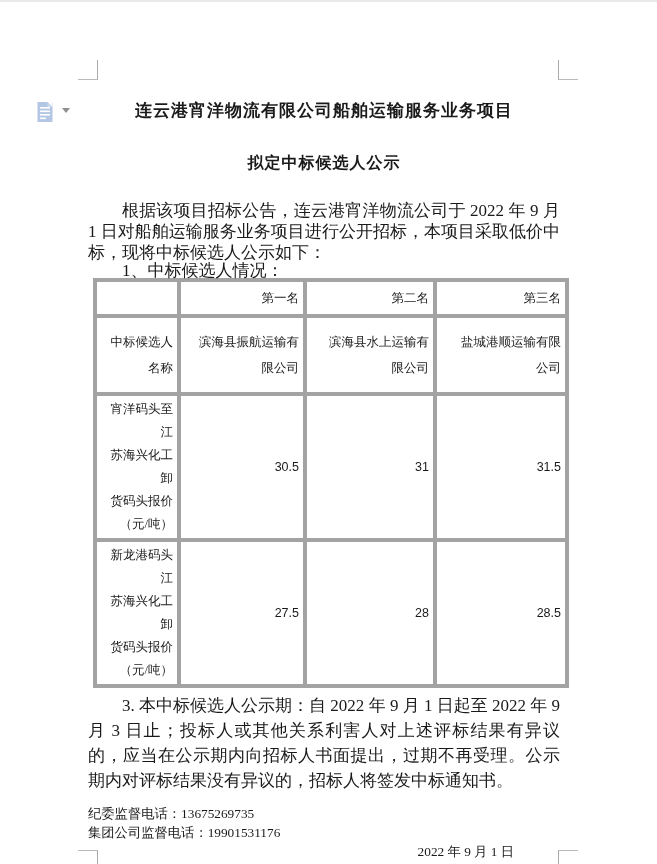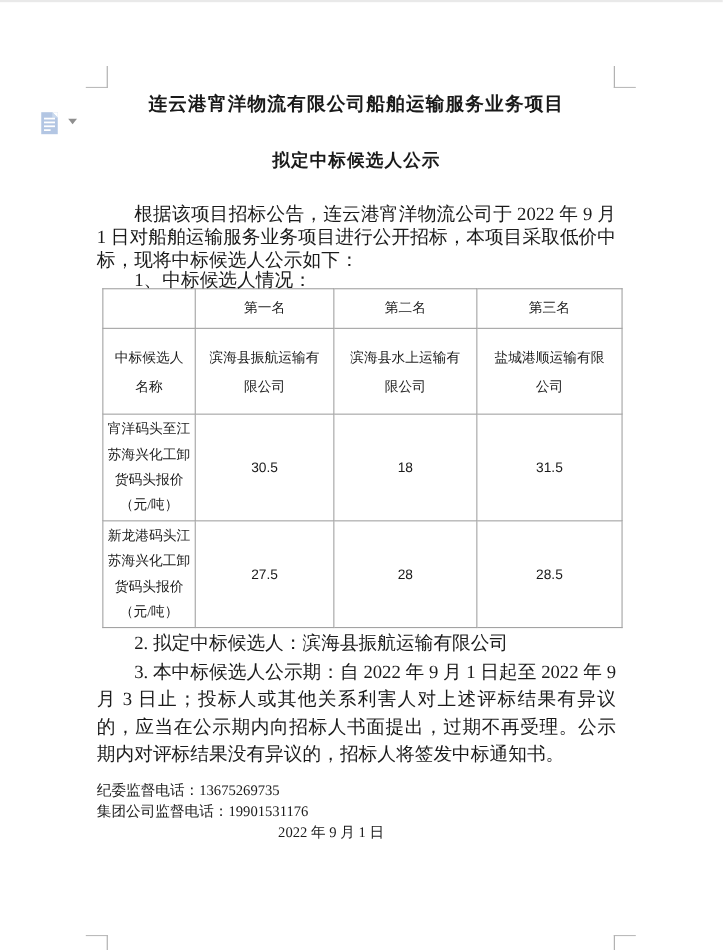--- a/index.html
+++ b/index.html
@@ -30,21 +30,21 @@
   .paste-btn { position:absolute; left:36px; top:101px; display:flex; align-items:flex-start; cursor:pointer; }
   .paste-btn svg { display:block; }
   .paste-caret {
     margin:7px 0 0 6px;
     width:0; height:0;
     border-left:4px solid transparent;
     border-right:4px solid transparent;
     border-top:5px solid #8f8f8f;
   }
 
-  .doc { position:absolute; left:88px; top:84px; width:472px; }
+  .doc { position:absolute; left:88px; top:100px; width:472px; }
 
   .doc-title {
     font-size:17px; font-weight:bold; text-align:center;
     letter-spacing:1px; line-height:22px;
   }
   .doc-subtitle {
     font-size:16px; font-weight:bold; text-align:center;
     letter-spacing:1px; line-height:22px; margin-top:30px;
   }
   .para {
@@ -53,43 +53,43 @@
   }
   .intro { margin-top:26px; }
   .section1 { line-height:15px; margin-top:0; text-align:left; }
 
   table.bids {
     border-collapse:collapse; table-layout:fixed;
     width:472px; margin-left:5px; margin-top:0;
     font-size:12.5px;
   }
   table.bids td {
-    border:1px solid #a3a3a3;
+    border:4px solid #a3a3a3;
     padding:2px 4px;
-    text-align:center; vertical-align:middle;
+    text-align:right; vertical-align:middle;
   }
   .pre { white-space:pre-line; }
   tr.hdr td { height:36px; }
   tr.names td { height:78px; line-height:26px; }
   tr.price1 td { height:93px; }
   tr.price2 td { height:90px; }
   td.rowlabel {
     text-align:left; vertical-align:middle;
     line-height:23px; padding-left:5px; padding-right:3px;
   }
   td.namelabel { line-height:26px; }
   td.num { font-family:"Liberation Sans","DejaVu Sans",sans-serif; font-size:12.5px; }
 
   .section2 { margin-top:6px; line-height:16px; text-align:left; }
   .section3 { margin-top:5px; line-height:25px; }
 
   .contact { margin-top:12px; font-size:13.3px; line-height:18.5px; }
   .signature { font-size:13.3px; line-height:20px; text-align:right; }
   .sig-company { padding-right:18px; }
-  .sig-date { padding-right:46px;text-align:center; }
+  .sig-date { padding-right:46px; }
 </style>
 </head>
 <body>
 
 <div class="page-top-edge"></div>
 
 <div class="crop crop-tl"></div>
 <div class="crop crop-tr"></div>
 <div class="crop crop-bl"></div>
 <div class="crop crop-br"></div>
@@ -142,36 +142,35 @@
 限公司</td>
         <td class="pre">盐城港顺运输有限
 公司</td>
       </tr>
       <tr class="price1">
         <td class="rowlabel pre">宵洋码头至江
 苏海兴化工卸
 货码头报价
 （元/吨）</td>
         <td class="num">30.5</td>
-        <td class="num">18</td>
+        <td class="num">31</td>
         <td class="num">31.5</td>
       </tr>
       <tr class="price2">
         <td class="rowlabel pre">新龙港码头江
 苏海兴化工卸
 货码头报价
 （元/吨）</td>
         <td class="num">27.5</td>
         <td class="num">28</td>
         <td class="num">28.5</td>
       </tr>
     </tbody>
   </table>
 
-  <p class="para section2">2. 拟定中标候选人：滨海县振航运输有限公司</p>
 
   <p class="para section3">3. 本中标候选人公示期：自 2022 年 9 月 1 日起至 2022 年 9 月 3 日止；投标人或其他关系利害人对上述评标结果有异议的，应当在公示期内向招标人书面提出，过期不再受理。公示期内对评标结果没有异议的，招标人将签发中标通知书。</p>
 
   <div class="contact">
     <div>纪委监督电话：13675269735</div>
     <div>集团公司监督电话：19901531176</div>
   </div>
 
   <div class="signature">
     <div class="sig-date">2022 年 9 月 1 日</div>

